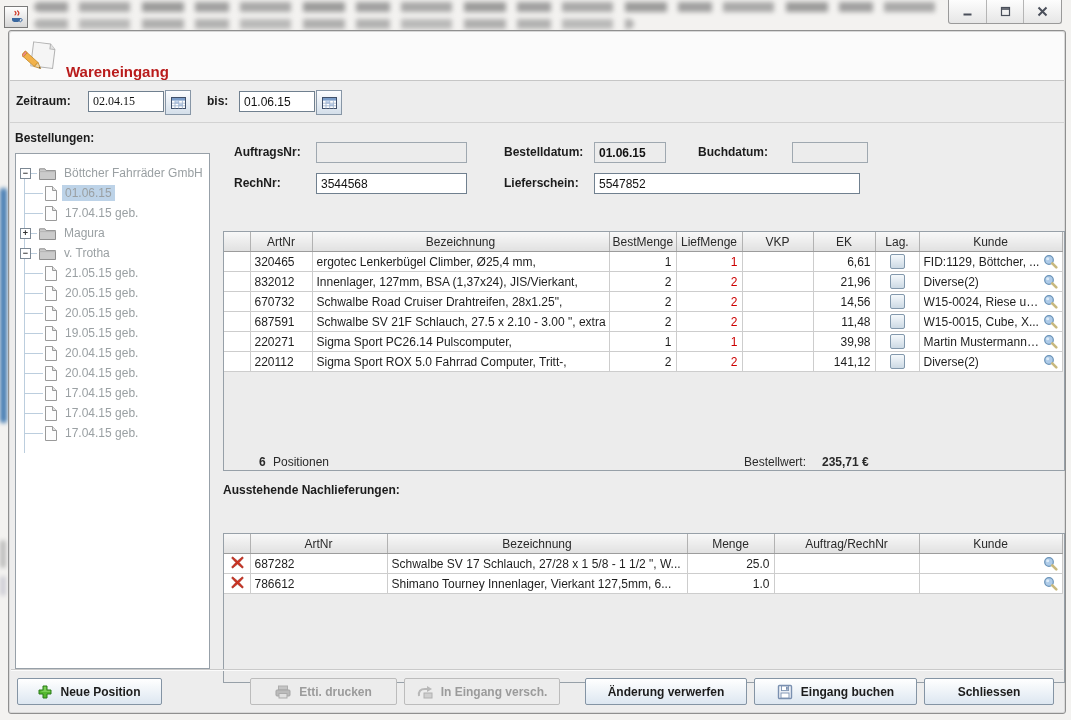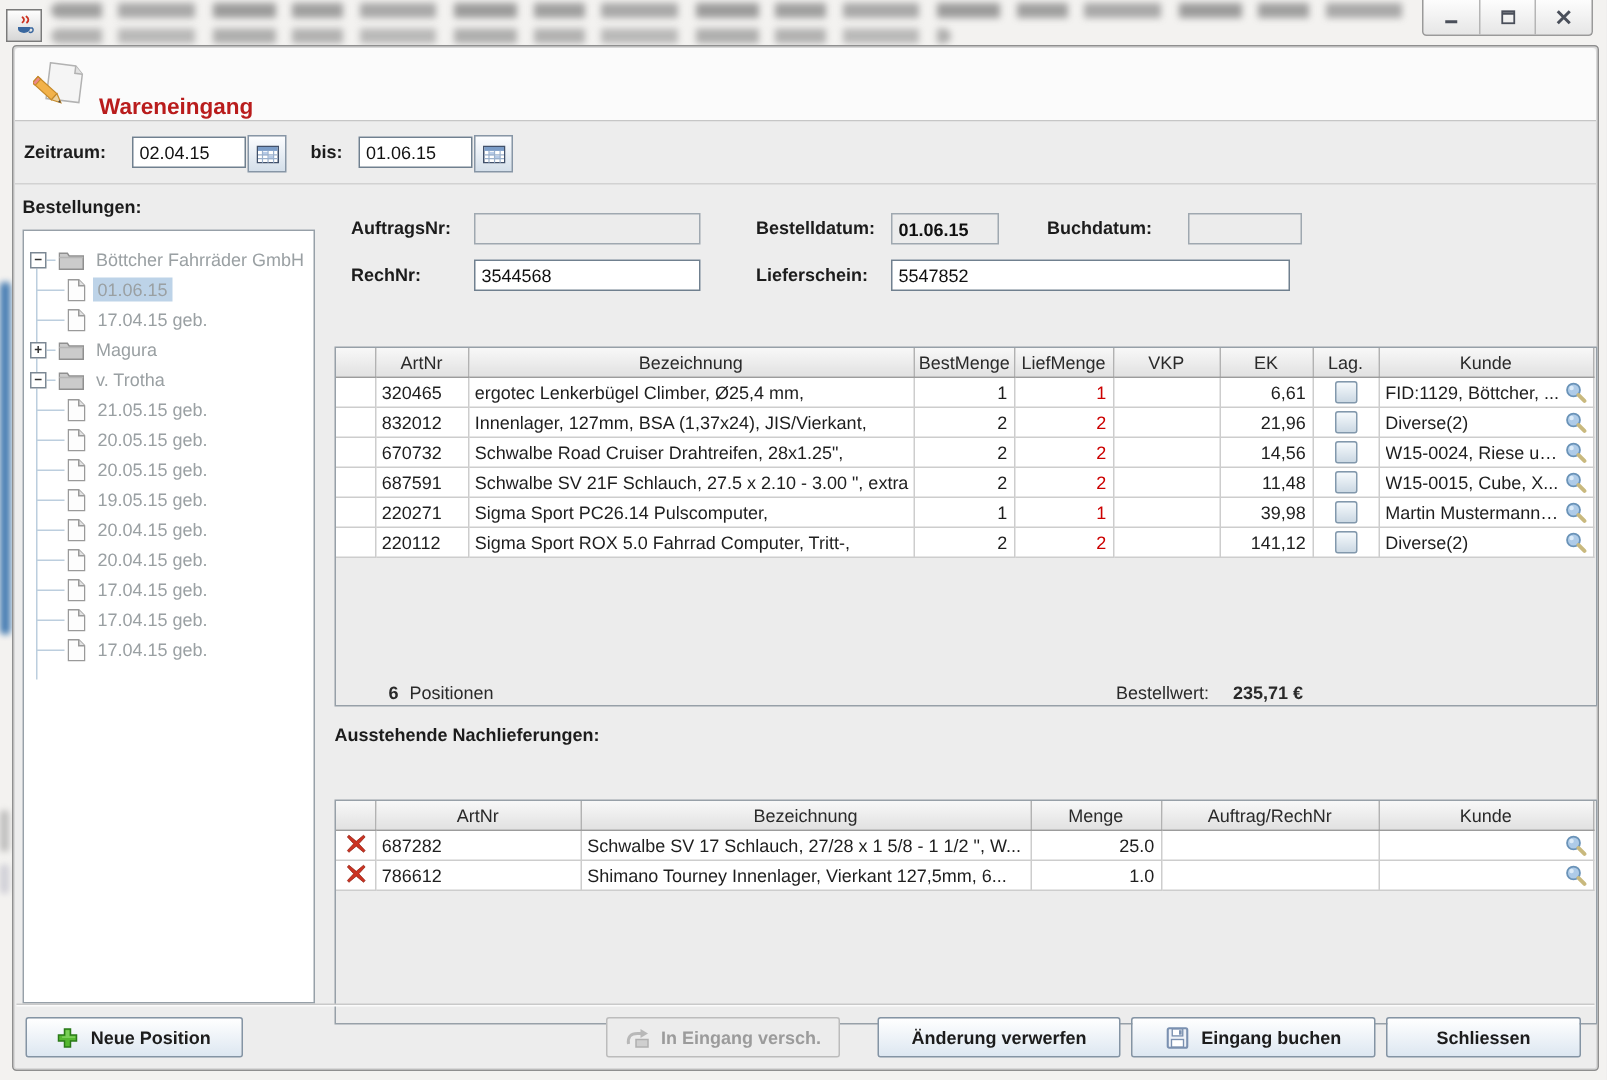--- a/index.html
+++ b/index.html
@@ -140,21 +140,21 @@
           <path d="M8.5 28 l2.75 6 l2.75 -6 Z" fill="#ecd2a0" stroke="#c58a2a" stroke-width="0.8"></path>
           <path d="M10.4 32.2 l0.85 1.8 l0.85 -1.8 Z" fill="#4a4a4a"></path>
         </g>
       </svg>
     </span>
     <span class="win-title">Wareneingang</span>
   </div>
 
   <div class="toolbar">
     <span class="tb-lbl lbl" style="left:6px;">Zeitraum:</span>
-    <input class="fld" style="left: 78px; top: 10px; width: 66px;" value="02.04.15">
+    <input class="fld" style="left: 78px; top: 10px; width: 66px; font-family: Liberation Serif, serif;" value="02.04.15">
     <span class="cal-btn" style="left:155px;">
       <svg width="15" height="12" viewBox="0 0 15 12">
         <rect x="0.5" y="0.5" width="14" height="11" fill="#fff" stroke="#40506a"></rect>
         <rect x="1" y="1" width="13" height="2.6" fill="#7a9cc8"></rect>
         <rect x="4.2" y="4.2" width="3.4" height="2.4" fill="#b8cce8"></rect>
           <rect x="8" y="6.8" width="3.4" height="2.4" fill="#b8cce8"></rect>
         <path d="M1 6.2 H14 M1 8.8 H14 M4 3.6 V11.5 M7.7 3.6 V11.5 M11.4 3.6 V11.5" stroke="#9ab0cc" stroke-width="0.8" fill="none"></path>
       </svg>
     </span>
     <span class="tb-lbl lbl" style="left:197px;">bis:</span>
@@ -575,20 +575,28 @@
   <div class="footer-sep"></div>
 
   <div class="btn fbtn" style="left:8px;width:143px;">
     <svg width="14" height="14" viewBox="0 0 14 14">
       <path d="M5 1 h4 v4 h4 v4 h-4 v4 h-4 v-4 h-4 v-4 h4 Z" fill="#55b830" stroke="#2a7a18"></path>
       <path d="M5.8 1.8 h2.4 v4 h4 v1.2 h-8.8 v-1.2 h2.4 Z" fill="#8ad868" opacity="0.7"></path>
     </svg>
     <span>Neue Position</span>
   </div>
 
+  <div class="btn fbtn disabled" style="left:241px;width:145px;">
+    <svg width="16" height="14" viewBox="0 0 16 14">
+      <rect x="3.5" y="1" width="9" height="4" fill="#c4c4c4" stroke="#adadad"></rect>
+      <rect x="1" y="5" width="14" height="6" rx="1" fill="#bbbbbb" stroke="#a5a5a5"></rect>
+      <rect x="4" y="8.5" width="8" height="4.5" fill="#e0e0e0" stroke="#ababab"></rect>
+    </svg>
+    <span>Etti. drucken</span>
+  </div>
 
   <div class="btn fbtn disabled" style="left:395px;width:154px;">
     <svg width="16" height="14" viewBox="0 0 16 14">
       <path d="M2 11 q-1 -7 6 -7 h4" stroke="#b8b8b8" stroke-width="2" fill="none"></path>
       <path d="M10 1 l5 3 -5 3 Z" fill="#b8b8b8"></path>
       <rect x="7" y="8" width="8" height="5" fill="#cfcfcf" stroke="#b0b0b0"></rect>
     </svg>
     <span>In Eingang versch.</span>
   </div>
 

